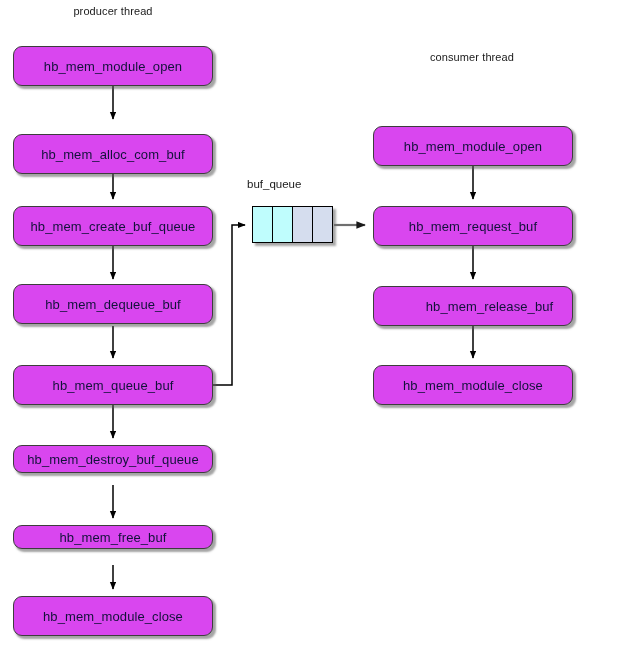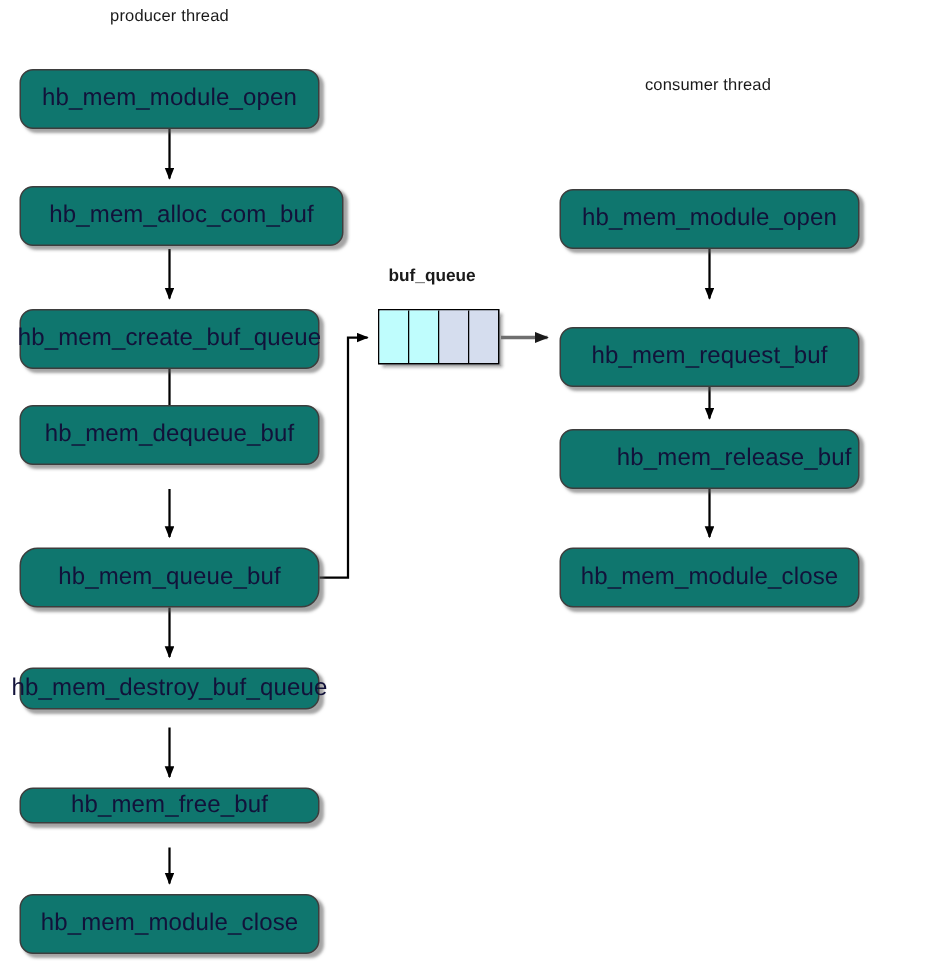--- a/index.html
+++ b/index.html
@@ -21,27 +21,27 @@
     position: absolute;
     font-size: 11px;
     color: #1a1a1a;
     white-space: nowrap;
     text-align: center;
     letter-spacing: 0.1px;
   }
   .node {
     position: absolute;
     box-sizing: border-box;
-    background: #0f766e;
+    background: #d946ef;
     border: 1.2px solid #3d3d3d;
     border-radius: 9px;
     display: flex;
     align-items: center;
     justify-content: center;
-    font-size: 16px;
+    font-size: 13px;
     color: #12123a;
     box-shadow: 2.5px 2.5px 2px rgba(90,90,90,0.55);
     white-space: nowrap;
     letter-spacing: 0.1px;
   }
   .queue {
     position: absolute;
     box-sizing: border-box;
     display: flex;
     border: 1.6px solid #000000;
@@ -101,36 +101,36 @@
 
     <line x1="334" y1="225" x2="365" y2="225" stroke="#6f6f6f" stroke-width="2.2" fill="none" marker-end="url(#arrowgray)"></line>
 
     <g stroke="#000000" stroke-width="1.5" fill="none">
       <line x1="473" y1="166" x2="473" y2="199" marker-end="url(#arrow)"></line>
       <line x1="473" y1="246" x2="473" y2="279" marker-end="url(#arrow)"></line>
       <line x1="473" y1="326" x2="473" y2="358" marker-end="url(#arrow)"></line>
     </g>
   </svg>
 
-  <div class="qlabel" id="q-label" style="left: 259px; top: 178px; font-weight: bold;">buf_queue</div>
+  <div class="qlabel" id="q-label" style="left: 247px; top: 178px;">buf_queue</div>
   <div class="queue" id="buf-queue" style="left: 252px; top: 206px; width: 81px; height: 37px;">
       <div class="cell filled"></div>
       <div class="cell filled"></div>
       <div class="cell empty"></div>
       <div class="cell empty"></div>
     </div>
 
   <div id="nodes">
       <div class="node" style="left: 13px; top: 46px; width: 200px; height: 40px;">hb_mem_module_open</div>
-      <div class="node" style="left: 13px; top: 124px; width: 216px; height: 40px;">hb_mem_alloc_com_buf</div>
+      <div class="node" style="left: 13px; top: 134px; width: 200px; height: 40px;">hb_mem_alloc_com_buf</div>
       <div class="node" style="left: 13px; top: 206px; width: 200px; height: 40px;">hb_mem_create_buf_queue</div>
-      <div class="node" style="left: 13px; top: 270px; width: 200px; height: 40px;">hb_mem_dequeue_buf</div>
-      <div class="node" style="left: 13px; top: 365px; width: 200px; height: 40px; border-radius: 12px;">hb_mem_queue_buf</div>
+      <div class="node" style="left: 13px; top: 284px; width: 200px; height: 40px;">hb_mem_dequeue_buf</div>
+      <div class="node" style="left: 13px; top: 365px; width: 200px; height: 40px;">hb_mem_queue_buf</div>
       <div class="node" style="left: 13px; top: 445px; width: 200px; height: 28px;">hb_mem_destroy_buf_queue</div>
       <div class="node" style="left: 13px; top: 525px; width: 200px; height: 24px;">hb_mem_free_buf</div>
       <div class="node" style="left: 13px; top: 596px; width: 200px; height: 40px;">hb_mem_module_close</div>
       <div class="node" style="left: 373px; top: 126px; width: 200px; height: 40px;">hb_mem_module_open</div>
-      <div class="node" style="left: 373px; top: 206px; width: 200px; height: 40px; margin-top: 12px;">hb_mem_request_buf</div>
+      <div class="node" style="left: 373px; top: 206px; width: 200px; height: 40px;">hb_mem_request_buf</div>
       <div class="node" style="left: 373px; top: 286px; width: 200px; height: 40px; padding-left: 33px;">hb_mem_release_buf</div>
       <div class="node" style="left: 373px; top: 365px; width: 200px; height: 40px;">hb_mem_module_close</div>
     </div>
 
 </div>
 
 </body></html>

